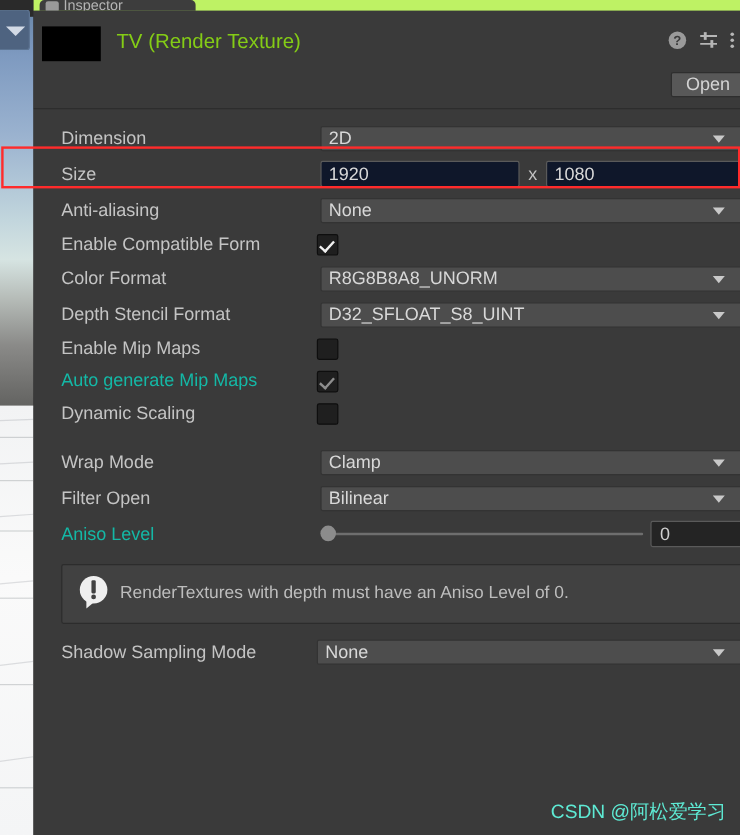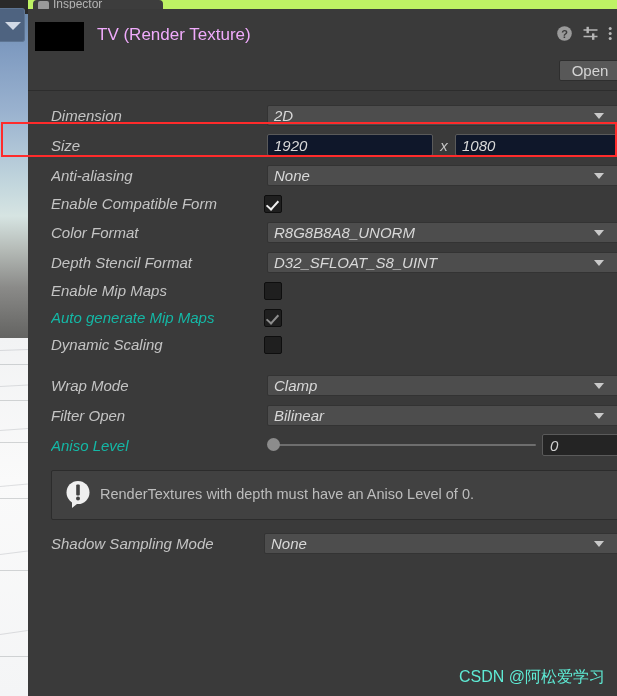--- a/index.html
+++ b/index.html
@@ -126,21 +126,21 @@
   #asset-thumb {
     position: absolute;
     left: 7px; top: 13px;
     width: 49px; height: 29px;
     background: #000000;
   }
   #asset-title {
     position: absolute;
     left: 69px; top: 16px;
     font-size: 17px;
-    color: #f0abfc;
+    color: #84cc16;
     white-space: nowrap;
   }
   #header-icons {
     position: absolute;
     right: 2px; top: 16px;
     display: flex;
     align-items: center;
     gap: 9px;
   }
   .hicon { display: block; }
@@ -166,21 +166,20 @@
     position: relative;
     padding-top: 9px;
   }
   .row {
     position: relative;
     height: 30px;
     display: flex;
     align-items: center;
     padding-left: 23px;
     box-sizing: border-box;
-    font-style: italic;
   }
   .row.tight { height: 27px; }
   .label {
     width: 216px;
     flex: 0 0 216px;
     font-size: 15px;
     color: #c4c4c4;
     white-space: nowrap;
     overflow: hidden;
   }

